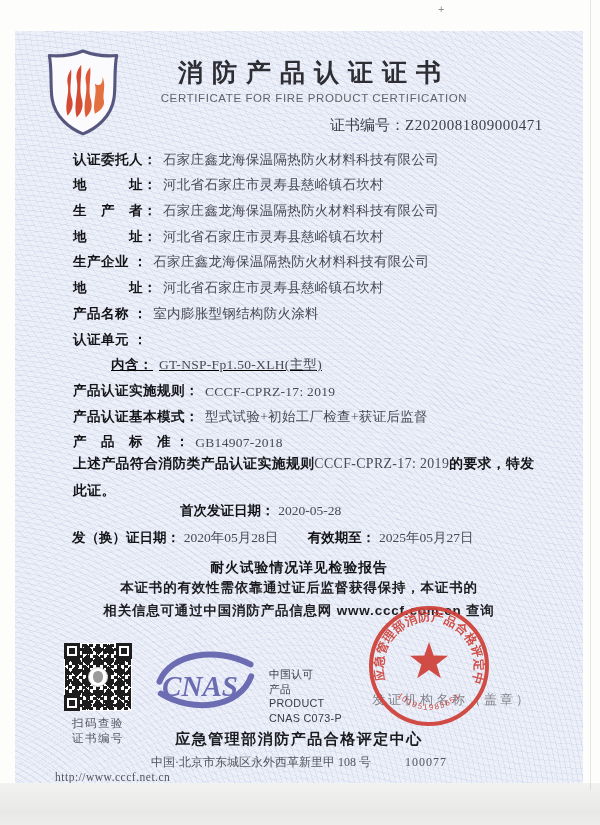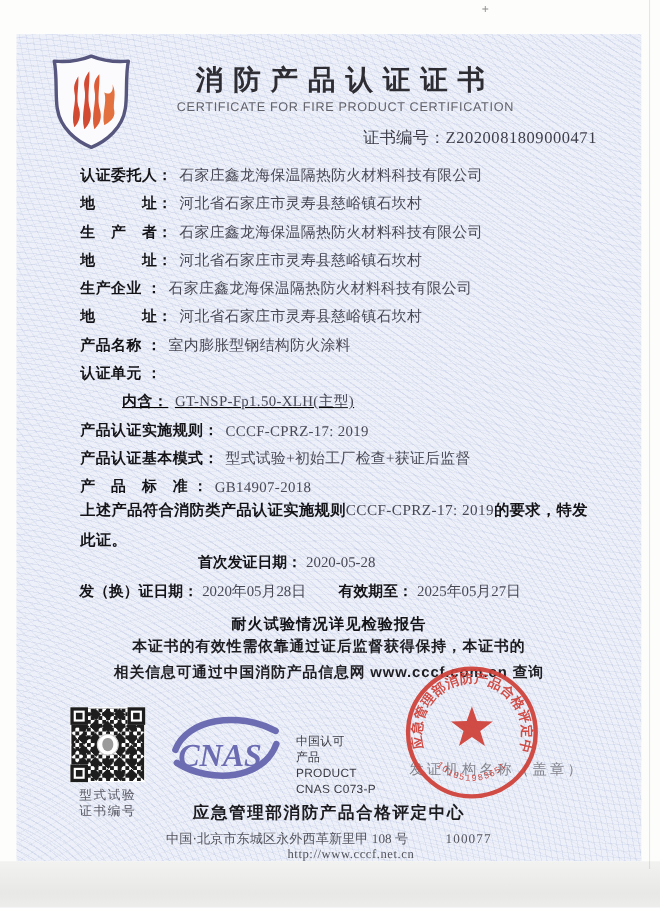--- a/index.html
+++ b/index.html
@@ -92,21 +92,21 @@
   .seal-behind{
     position:absolute;left:357px;top:660px;z-index:1;
     font-family:"Liberation Serif",serif;font-size:13px;color:#83838c;letter-spacing:3px;white-space:nowrap;
   }
   .seal{position:absolute;left:350px;top:571px;width:128px;height:128px;z-index:2;opacity:0.93;}
 
   
   .org-name{position:absolute;left:0;right:0;top:699px;text-align:center;font-size:15px;font-weight:bold;color:#1b1b1f;letter-spacing:1.5px;}
   .addr{position:absolute;left:0;right:0;top:723px;text-align:center;font-family:"Liberation Serif",serif;font-size:12px;color:#53535c;}
   .addr .post{margin-left:34px;letter-spacing:1px;}
-  .url{position:absolute;left:0;right:0;top:740px;text-align:center;font-family:"Liberation Serif",serif;font-size:11.5px;color:#53535c;letter-spacing:0.5px;padding-left:40px;}
+  .url{position:absolute;left:0;right:0;top:740px;text-align:left;font-family:"Liberation Serif",serif;font-size:11.5px;color:#53535c;letter-spacing:0.5px;padding-left:40px;}
 </style>
 </head>
 <body>
 
 <div class="scan-page">
 
   <span class="reg-cross">+</span>
 
   <div class="cert">
 
@@ -196,21 +196,21 @@
     <div class="validity2">相关信息可通过中国消防产品信息网 www.cccf.com.cn 查询</div>
 
     <div class="qr">
       <div class="qr-mods"></div>
       <div class="finder tl"></div>
       <div class="finder tr"></div>
       <div class="finder bl"></div>
       <div class="qr-center"></div>
     </div>
     <div class="qr-caption">
-      <div>型式试验</div>
+      <div>扫码查验</div>
       <div>证书编号</div>
     </div>
 
     <svg class="cnas-logo" viewBox="0 0 150 100">
       <path d="M6,54 C22,12 92,0 144,28" fill="none" stroke="#6c6cb2" stroke-width="9" stroke-linecap="round"></path>
       <path d="M8,72 C56,102 128,94 145,46" fill="none" stroke="#6c6cb2" stroke-width="9" stroke-linecap="round"></path>
       <text x="10" y="76" font-family="Liberation Serif, serif" font-size="44" font-weight="bold" font-style="italic" fill="#6c6cb2">CNAS</text>
     </svg>
     <div class="cnas-text">
       <div>中国认可</div>

